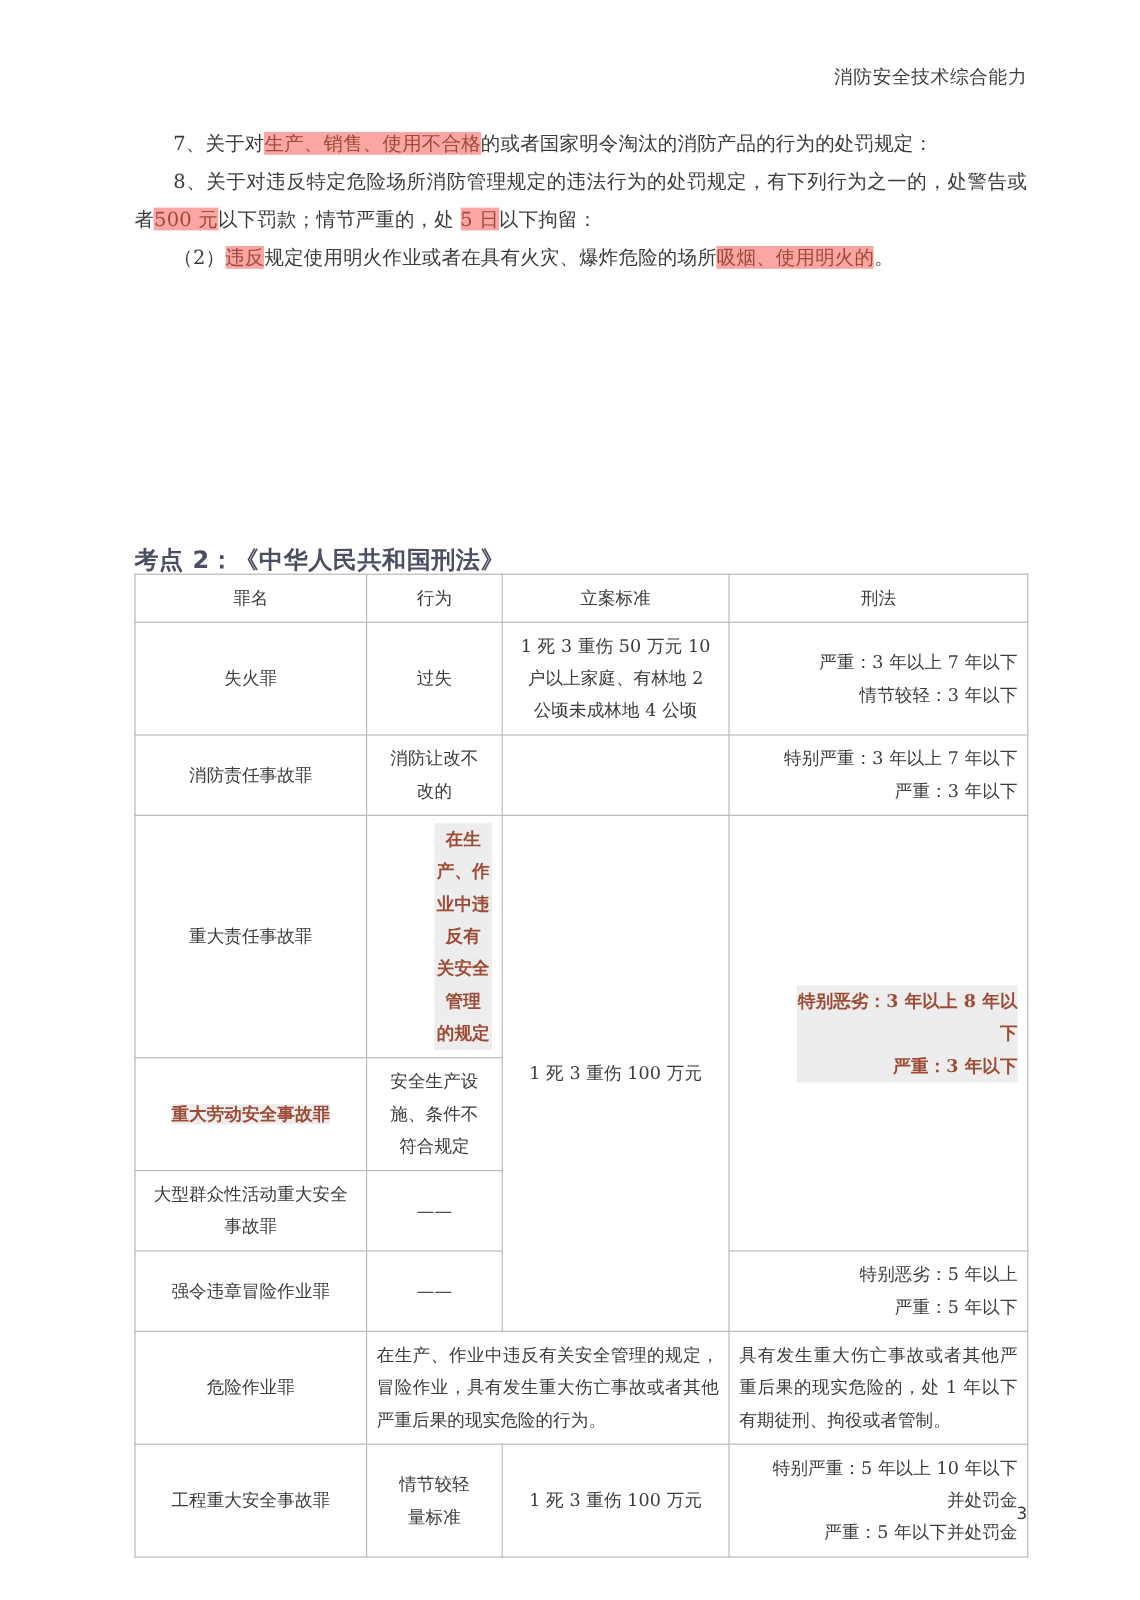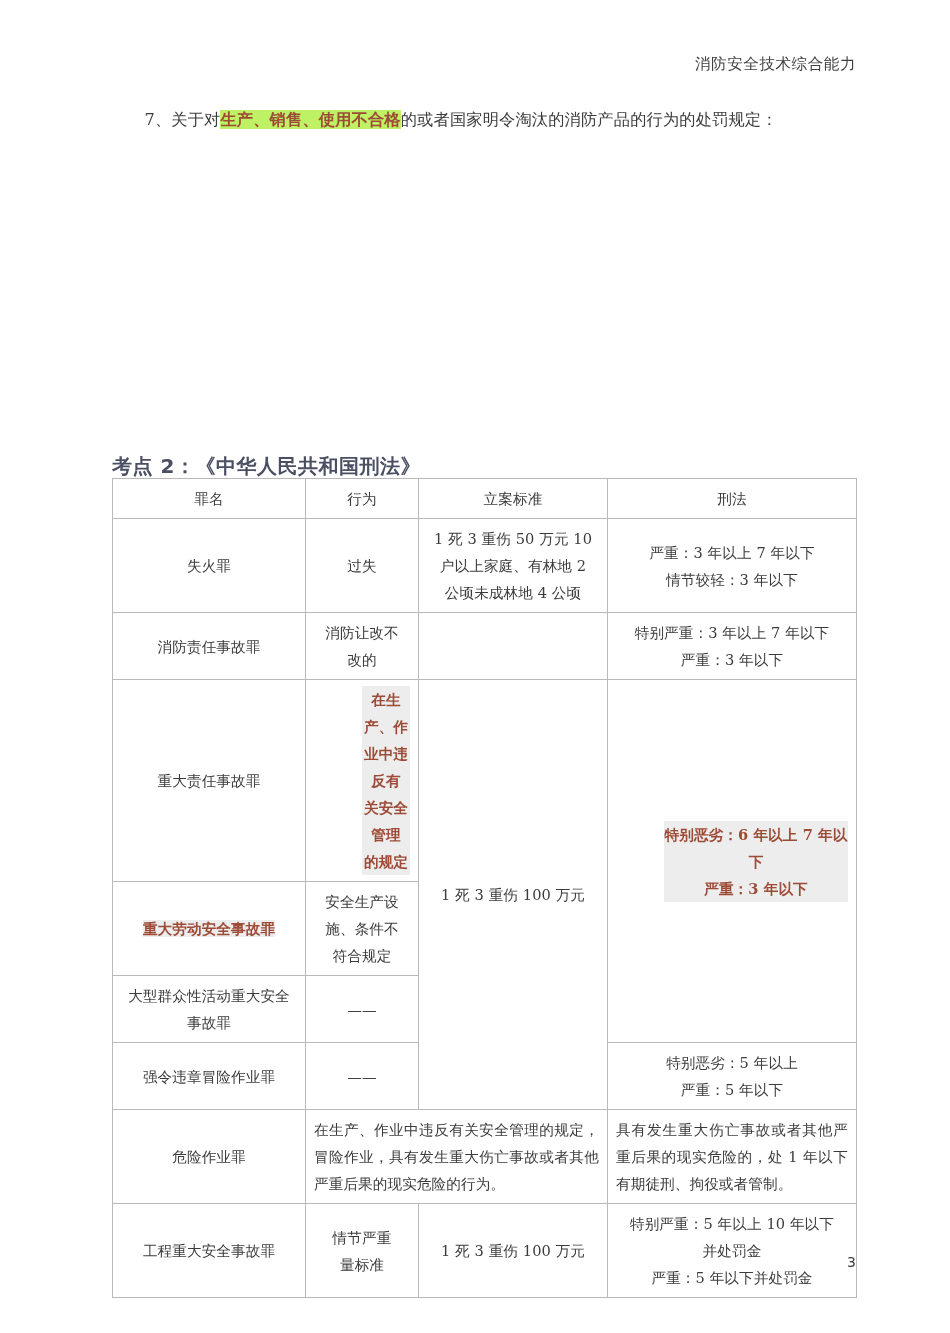--- a/index.html
+++ b/index.html
@@ -48,23 +48,23 @@
     font-size: 16.2px;
     line-height: 31.5px;
     text-align: justify;
     text-justify: inter-ideograph;
     color: #3b3b3b;
     letter-spacing: 0.2px;
   }
   p.indent { text-indent: 2em; }
 
   .hl {
-    background: #bef264;
+    background: #fca5a5;
     color: #9d4b36;
-    font-weight: bold;
+    font-weight: normal;
   }
 
   
   .section-heading {
     position: absolute;
     top: 453px;
     left: 112px;
     font-size: 20px;
     font-weight: bold;
     color: #4a4f63;
@@ -88,21 +88,21 @@
   table.law td {
     border: 1px solid #b9b9b9;
     font-size: 14.6px;
     line-height: 27px;
     color: #3b3b3b;
     padding: 6px 8px;
     vertical-align: middle;
     letter-spacing: 0.1px;
   }
   td.c-center { text-align: center; }
-  td.c-left   { text-align: center; }
+  td.c-left   { text-align: right; }
   td.c-just   { text-align: justify; text-justify: inter-ideograph; }
 
   .col1 { width: 193px; }
   .col2 { width: 113px; }
   .col3 { width: 189px; }
   .col4 { width: 249px; }
 
   .cell-hl {
     background: #ededed;
     color: #9d4b36;
@@ -131,20 +131,22 @@
 </style>
 </head>
 <body>
 
 <div class="page">
 
   <div class="doc-header">消防安全技术综合能力</div>
 
   <div class="body-block">
     <p class="para indent" id="p7"><span>7、关于对</span><span class="hl">生产、销售、使用不合格</span><span>的或者国家明令淘汰的消防产品的行为的处罚规定：</span></p>
+    <p class="para indent" id="p8"><span>8、关于对违反特定危险场所消防管理规定的违法行为的处罚规定，有下列行为之一的，处警告或者</span><span class="hl">500 元</span><span>以下罚款；情节严重的，处 </span><span class="hl">5 日</span><span>以下拘留：</span></p>
+    <p class="para indent" id="p8-2"><span>（2）</span><span class="hl">违反</span><span>规定使用明火作业或者在具有火灾、爆炸危险的场所</span><span class="hl">吸烟、使用明火的</span><span>。</span></p>
   </div>
 
   <div class="section-heading">考点 2：《中华人民共和国刑法》</div>
 
   <div class="tbl-wrap">
     <table class="law">
       <colgroup>
         <col class="col1">
           <col class="col2">
           <col class="col3">
@@ -187,21 +189,21 @@
           <tr>
             <td class="c-center">重大责任事故罪</td>
             <td class="c-center">
               <span class="line cell-hl">在生产、作</span>
               <span class="line cell-hl">业中违反有</span>
               <span class="line cell-hl">关安全管理</span>
               <span class="line cell-hl">的规定</span>
             </td>
             <td class="c-center" rowspan="4">1 死 3 重伤 100 万元</td>
             <td class="c-left" rowspan="3">
-              <span class="line cell-hl">特别恶劣：6 年以上 7 年以下</span>
+              <span class="line cell-hl">特别恶劣：3 年以上 8 年以下</span>
               <span class="line cell-hl">严重：3 年以下</span>
             </td>
           </tr>
           <tr>
             <td class="c-center"><span class="inline-hl">重大劳动安全事故罪</span></td>
             <td class="c-center">
               <span class="line">安全生产设</span>
               <span class="line">施、条件不</span>
               <span class="line">符合规定</span>
             </td>
@@ -223,21 +225,21 @@
             </td>
           </tr>
           <tr>
             <td class="c-center">危险作业罪</td>
             <td class="c-just" colspan="2">在生产、作业中违反有关安全管理的规定，冒险作业，具有发生重大伤亡事故或者其他严重后果的现实危险的行为。</td>
             <td class="c-just">具有发生重大伤亡事故或者其他严重后果的现实危险的，处 1 年以下有期徒刑、拘役或者管制。</td>
           </tr>
           <tr>
             <td class="c-center">工程重大安全事故罪</td>
             <td class="c-center">
-              <span class="line">情节严重</span>
+              <span class="line">情节较轻</span>
               <span class="line">量标准</span>
             </td>
             <td class="c-center">
               <span class="line">1 死 3 重伤 100 万元</span>
             </td>
             <td class="c-left">
               <span class="line">特别严重：5 年以上 10 年以下</span>
               <span class="line">并处罚金</span>
               <span class="line">严重：5 年以下并处罚金</span>
             </td>

